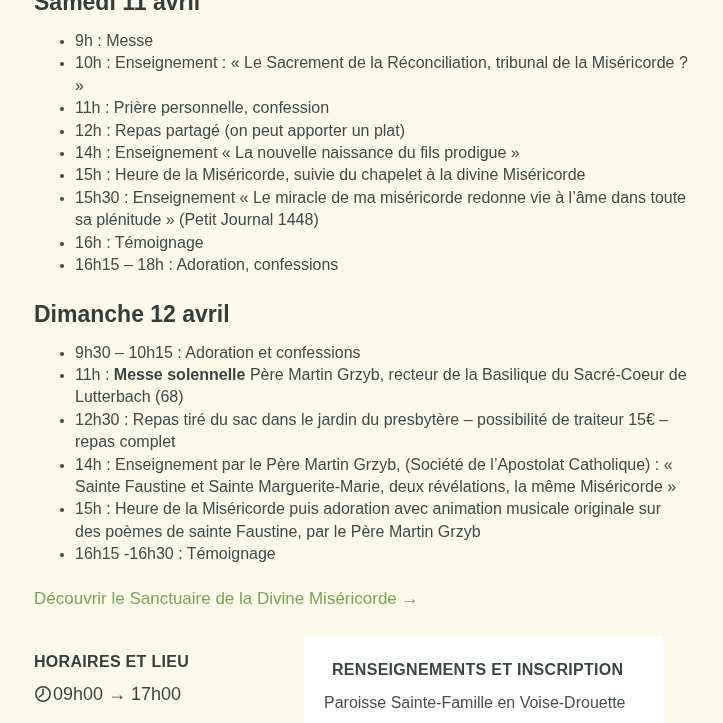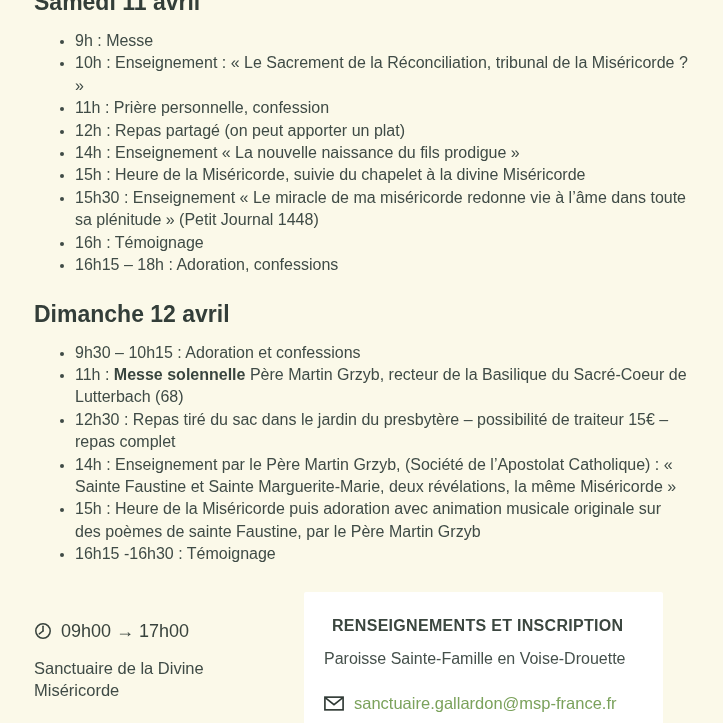--- a/index.html
+++ b/index.html
@@ -41,21 +41,21 @@
   .bottom-section {
     display:flex; align-items:flex-start;
     margin-top:26px;
   }
   .hours-col { width:270px; padding-top:16px; flex:none; }
   .hours-title {
     font-size:16px; font-weight:bold; color:#343f3a;
     letter-spacing:0.3px; margin:0; line-height:1.2;
   }
   .time-row {
-    display:flex; align-items:center; gap:9px;
+    display:flex; align-items:center; gap:1px;
     margin-top:13px;
     font-size:18px; color:#38433d;
   }
   .clock-icon { flex:none; display:inline-flex; }
   .place-text {
     margin-top:15px; width:210px;
     font-size:16.5px; line-height:22px; color:#3f4b46;
   }
 
   .info-box {
@@ -106,24 +106,26 @@
 
   <ul class="schedule-list">
     <li>9h30 – 10h15 : Adoration et confessions</li>
     <li><span>11h : </span><strong>Messe solennelle</strong><span> Père Martin Grzyb, recteur de la Basilique du Sacré-Coeur de Lutterbach (68)</span></li>
     <li>12h30 : Repas tiré du sac dans le jardin du presbytère – possibilité de traiteur 15€ – repas complet</li>
     <li>14h : Enseignement par le Père Martin Grzyb, (Société de l’Apostolat Catholique) : « Sainte Faustine et Sainte Marguerite-Marie, deux révélations, la même Miséricorde »</li>
     <li>15h : Heure de la Miséricorde puis adoration avec animation musicale originale sur des poèmes de sainte Faustine, par le Père Martin Grzyb</li>
     <li>16h15 -16h30 : Témoignage</li>
   </ul>
 
+  <a class="discover-link" href="#">Découvrir le Sanctuaire de la Divine Miséricorde →</a>
 
   <div class="bottom-section">
 
     <div class="hours-col">
+      <h4 class="hours-title">HORAIRES ET LIEU</h4>
       <div class="time-row">
         <span class="clock-icon">
           <svg width="18" height="18" viewBox="0 0 20 20" fill="none">
             <circle cx="10" cy="10" r="8" stroke="#38433d" stroke-width="1.7"></circle>
             <line x1="10" y1="10" x2="10" y2="4.6" stroke="#38433d" stroke-width="1.7" stroke-linecap="round"></line>
             <line x1="10" y1="10" x2="5.9" y2="13.2" stroke="#38433d" stroke-width="1.7" stroke-linecap="round"></line>
           </svg>
         </span>
         <span>09h00 → 17h00</span>
       </div>

